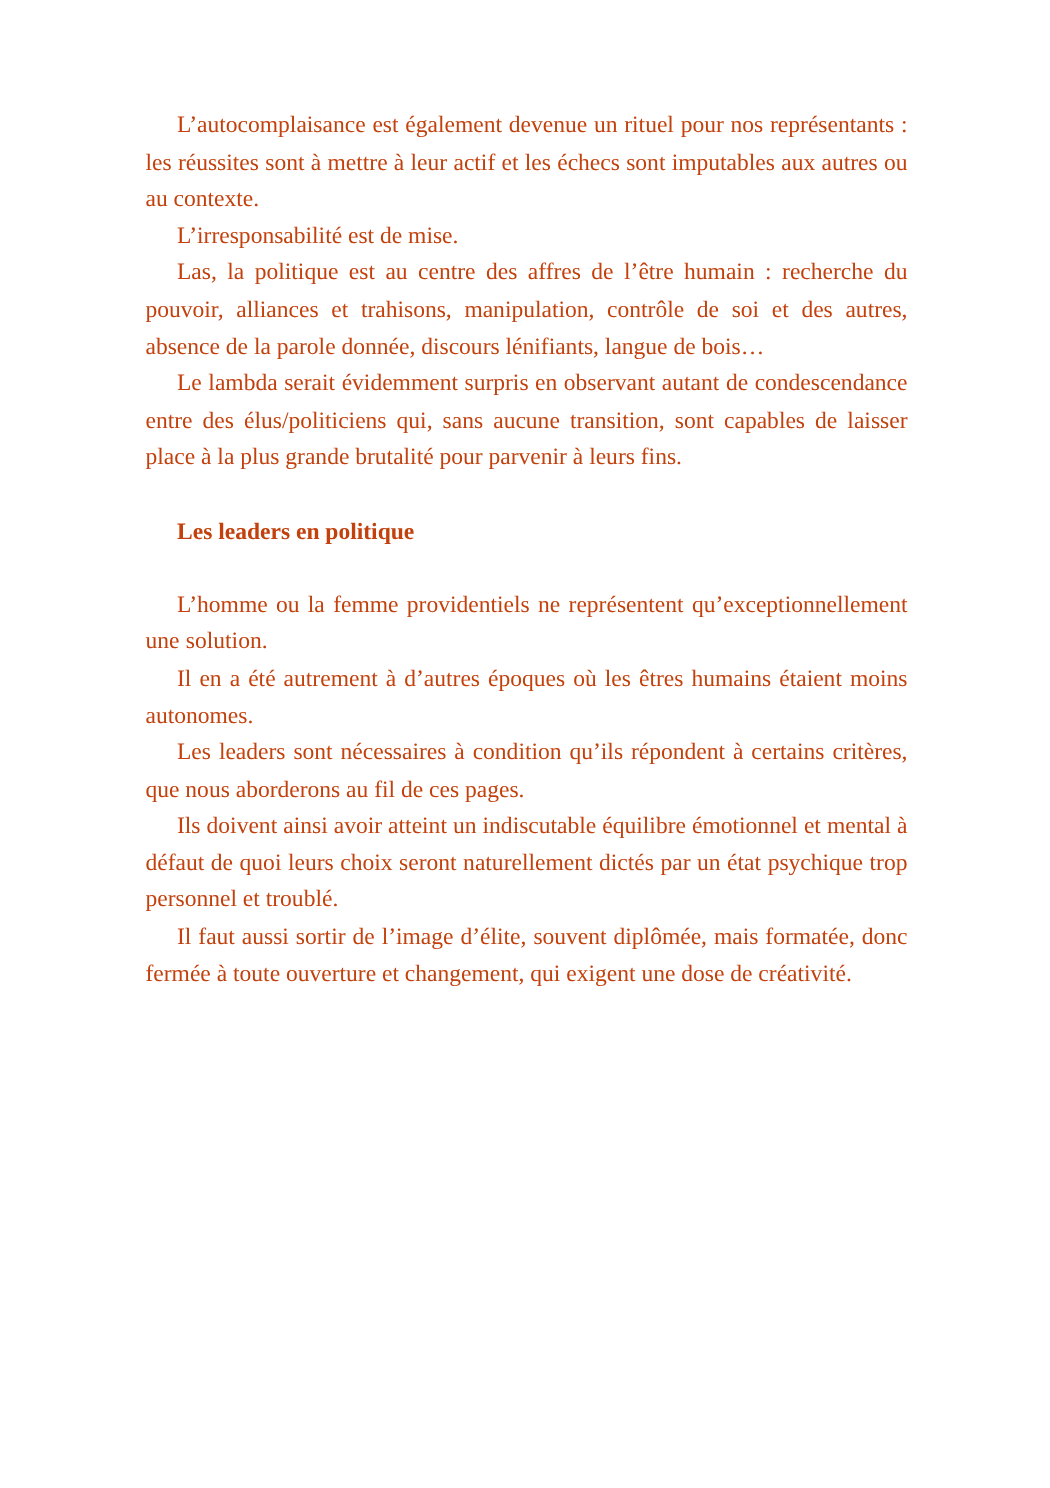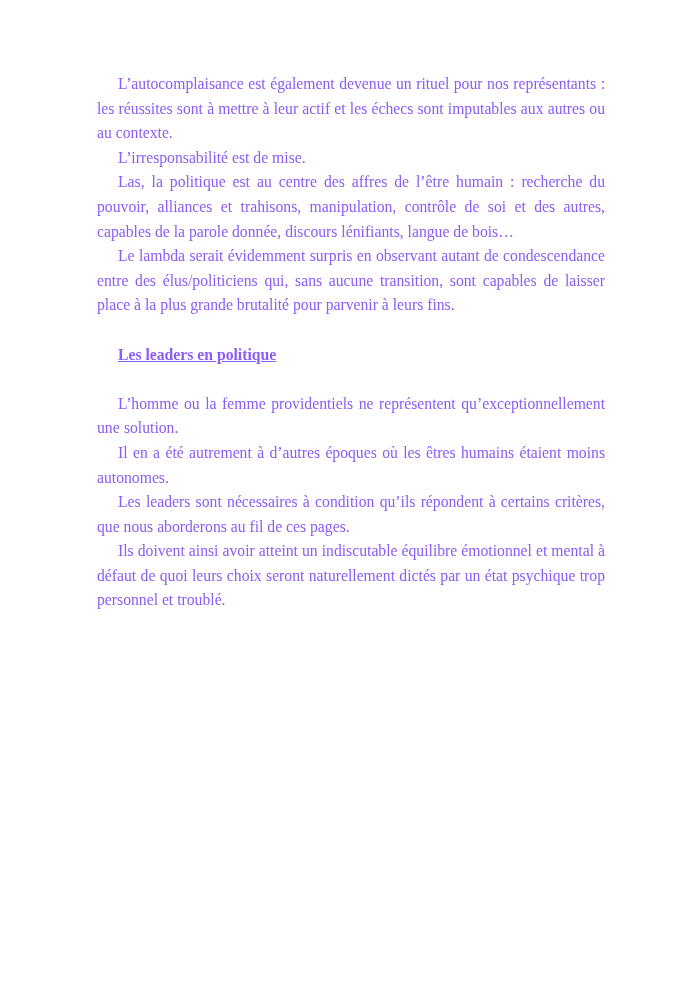--- a/index.html
+++ b/index.html
@@ -7,21 +7,21 @@
     padding: 0;
     background: #ffffff;
   }
   .page {
     position: relative;
     width: 700px;
     height: 773px;
     background: #ffffff;
     overflow: hidden;
     font-family: "Liberation Serif", "DejaVu Serif", serif;
-    color: #8b5cf6;
+    color: #c2410c;
   }
   .text-column {
     position: absolute;
     left: 97px;
     top: 72px;
     width: 508px;
   }
   p.para {
     margin: 0;
     text-align: justify;
@@ -41,21 +41,20 @@
   }
   h2.section-heading {
     margin: 0;
     font-size: 15.7px;
     line-height: 24.6px;
     font-weight: bold;
     text-indent: 21px;
     text-align: left;
     padding-top: 24.6px;
     padding-bottom: 24.6px;
-    text-decoration: underline;
   }
   .page-number {
     position: absolute;
     left: 97px;
     width: 508px;
     top: 912px;
     text-align: center;
     font-size: 17px;
     line-height: 20px;
     font-family: "Liberation Serif", "DejaVu Serif", serif;
@@ -65,35 +64,36 @@
 <body>
 
 <div class="page">
 
   <div class="text-column">
 
     <p class="para">L’autocomplaisance est également devenue un rituel pour nos représentants : les réussites sont à mettre à leur actif et les échecs sont imputables aux autres ou au contexte.</p>
 
     <p class="para">L’irresponsabilité est de mise.</p>
 
-    <p class="para">Las, la politique est au centre des affres de l’être humain : recherche du pouvoir, alliances et trahisons, manipulation, contrôle de soi et des autres, capables de la parole donnée, discours lénifiants, langue de bois…</p>
+    <p class="para">Las, la politique est au centre des affres de l’être humain : recherche du pouvoir, alliances et trahisons, manipulation, contrôle de soi et des autres, absence de la parole donnée, discours lénifiants, langue de bois…</p>
 
 
     <p class="para">Le lambda serait évidemment surpris en observant autant de condescendance entre des élus/politiciens qui, sans aucune transition, sont capables de laisser place à la plus grande brutalité pour parvenir à leurs fins.</p>
 
 
     <h2 class="section-heading">Les leaders en politique</h2>
 
     <p class="para loose">L’homme ou la femme providentiels ne représentent qu’exceptionnellement une solution.</p>
 
     <p class="para">Il en a été autrement à d’autres époques où les êtres humains étaient moins autonomes.</p>
 
     <p class="para">Les leaders sont nécessaires à condition qu’ils répondent à certains critères, que nous aborderons au fil de ces pages.</p>
 
     <p class="para">Ils doivent ainsi avoir atteint un indiscutable équilibre émotionnel et mental à défaut de quoi leurs choix seront naturellement dictés par un état psychique trop personnel et troublé.</p>
 
 
+    <p class="para">Il faut aussi sortir de l’image d’élite, souvent diplômée, mais formatée, donc fermée à toute ouverture et changement, qui exigent une dose de créativité.</p>
 
   </div>
 
   <div class="page-number">19</div>
 
 </div>
 
 </body></html>

